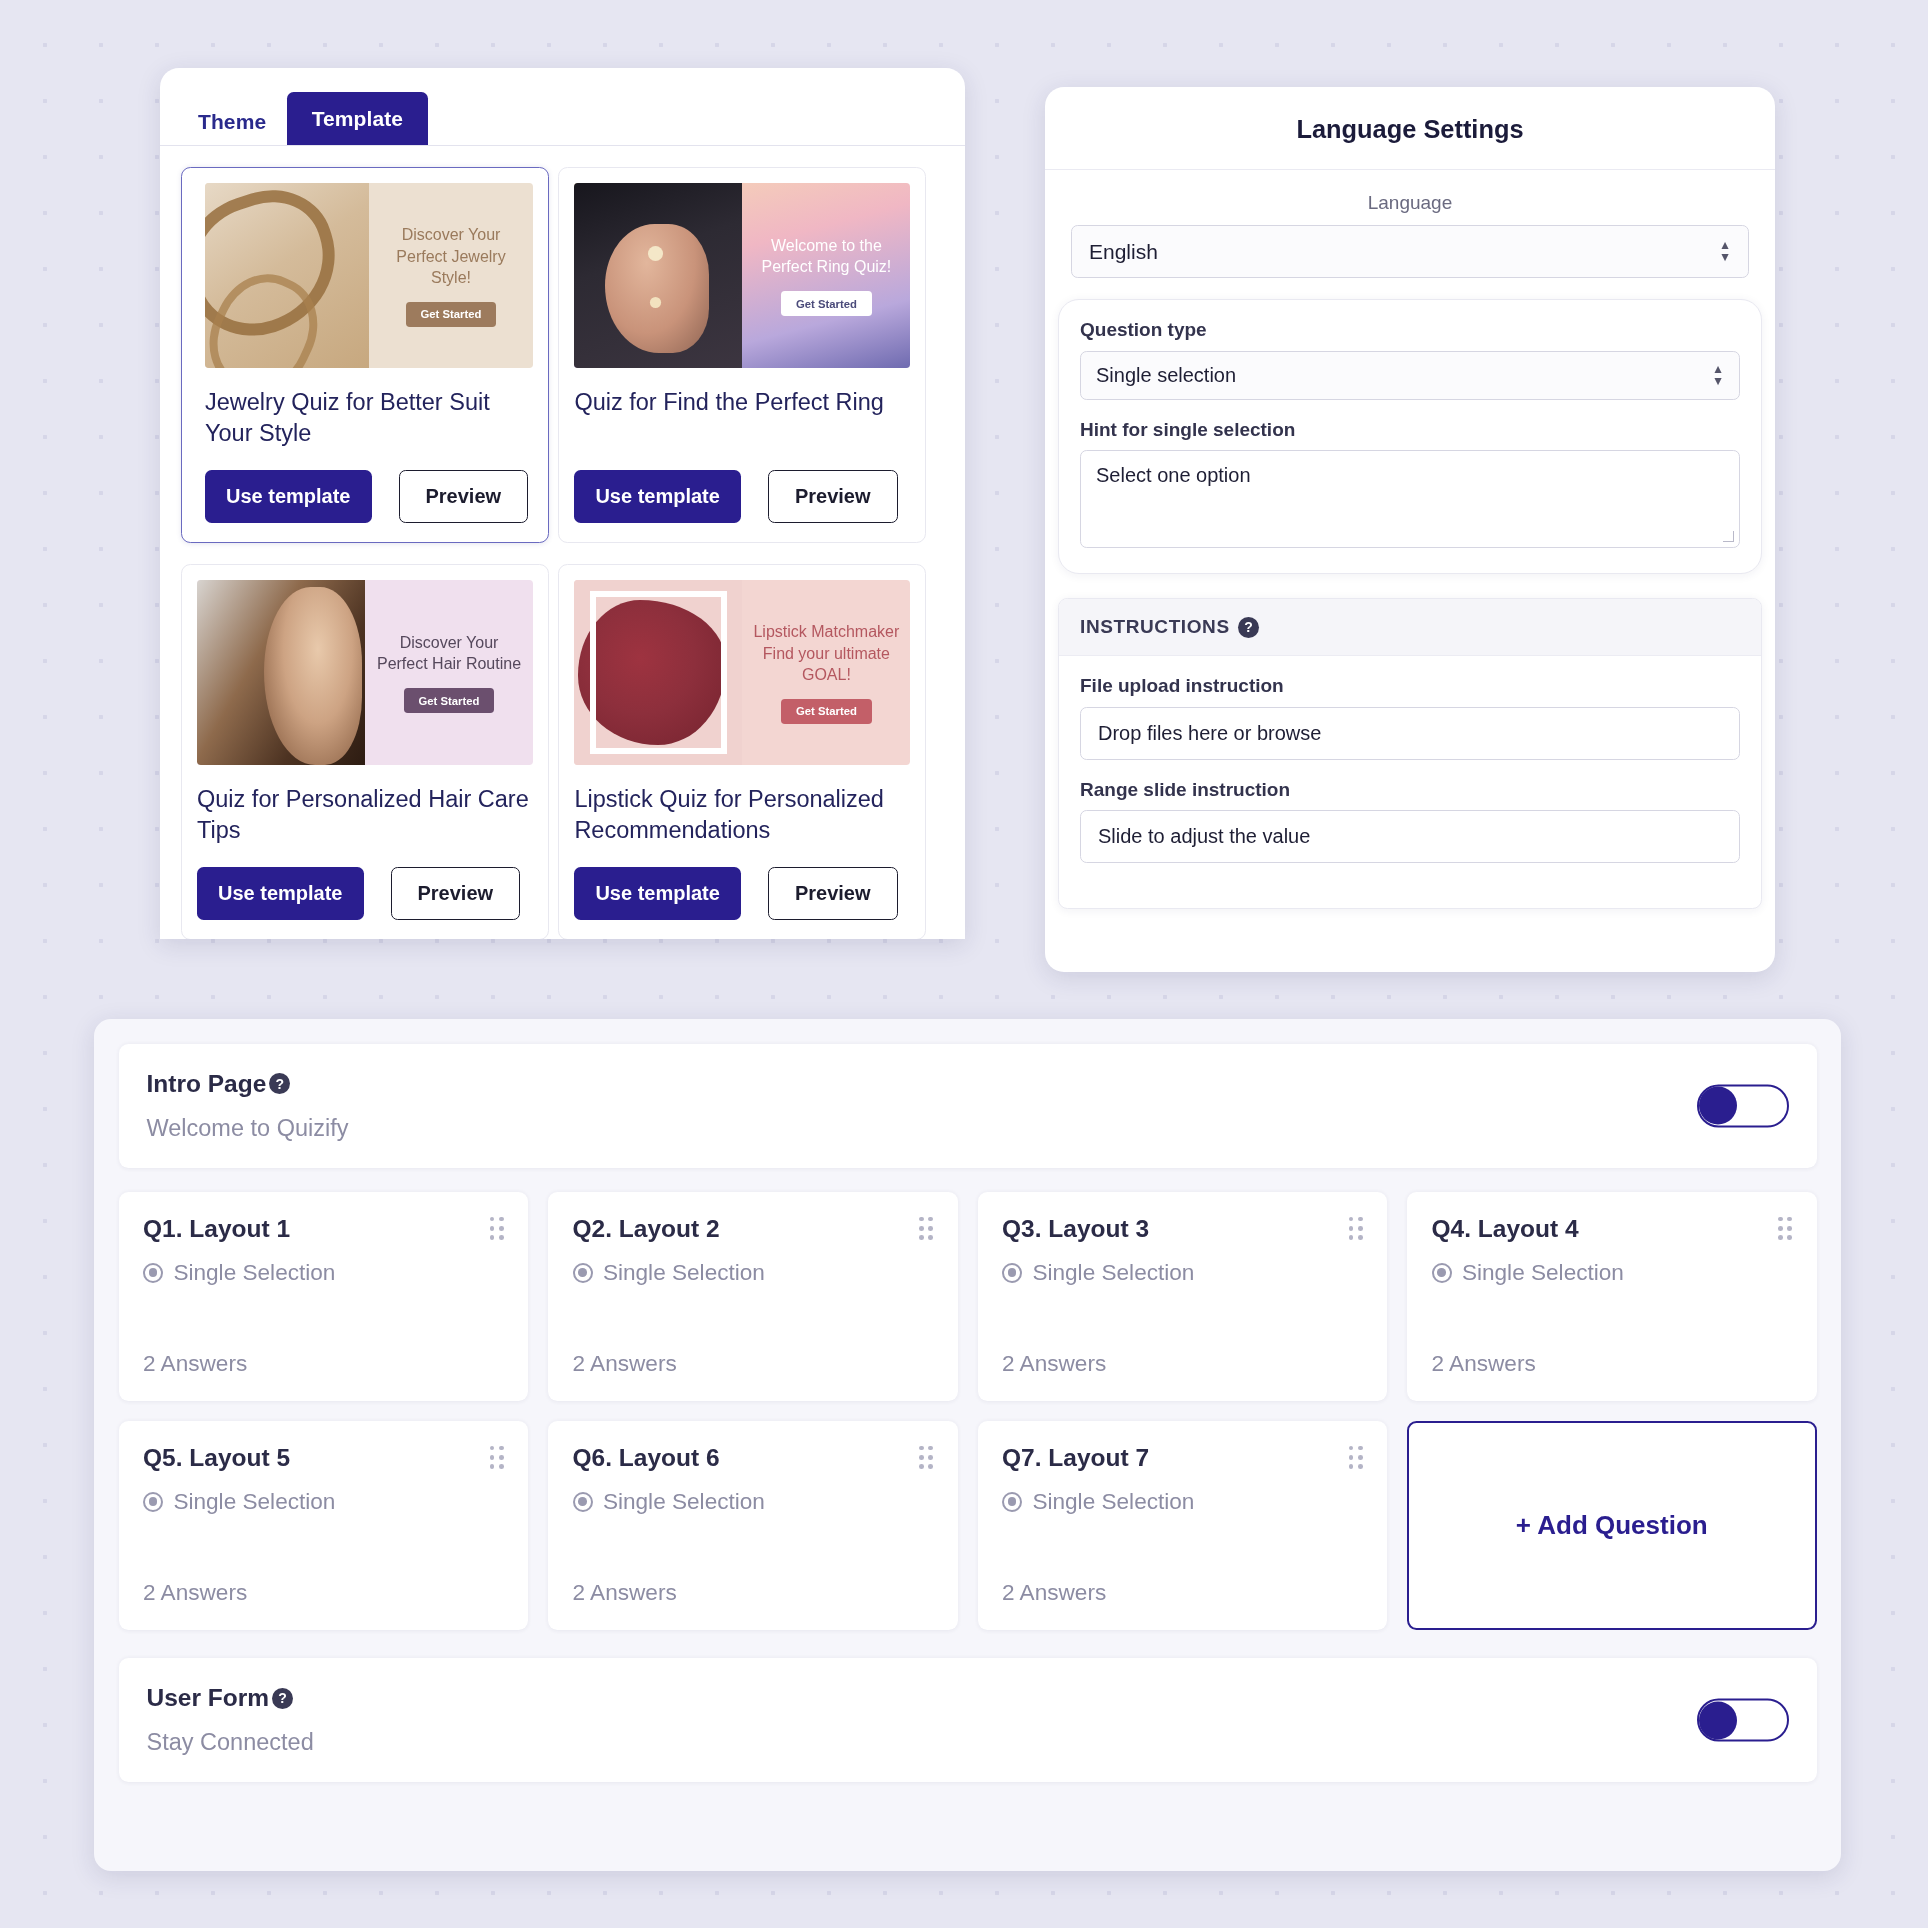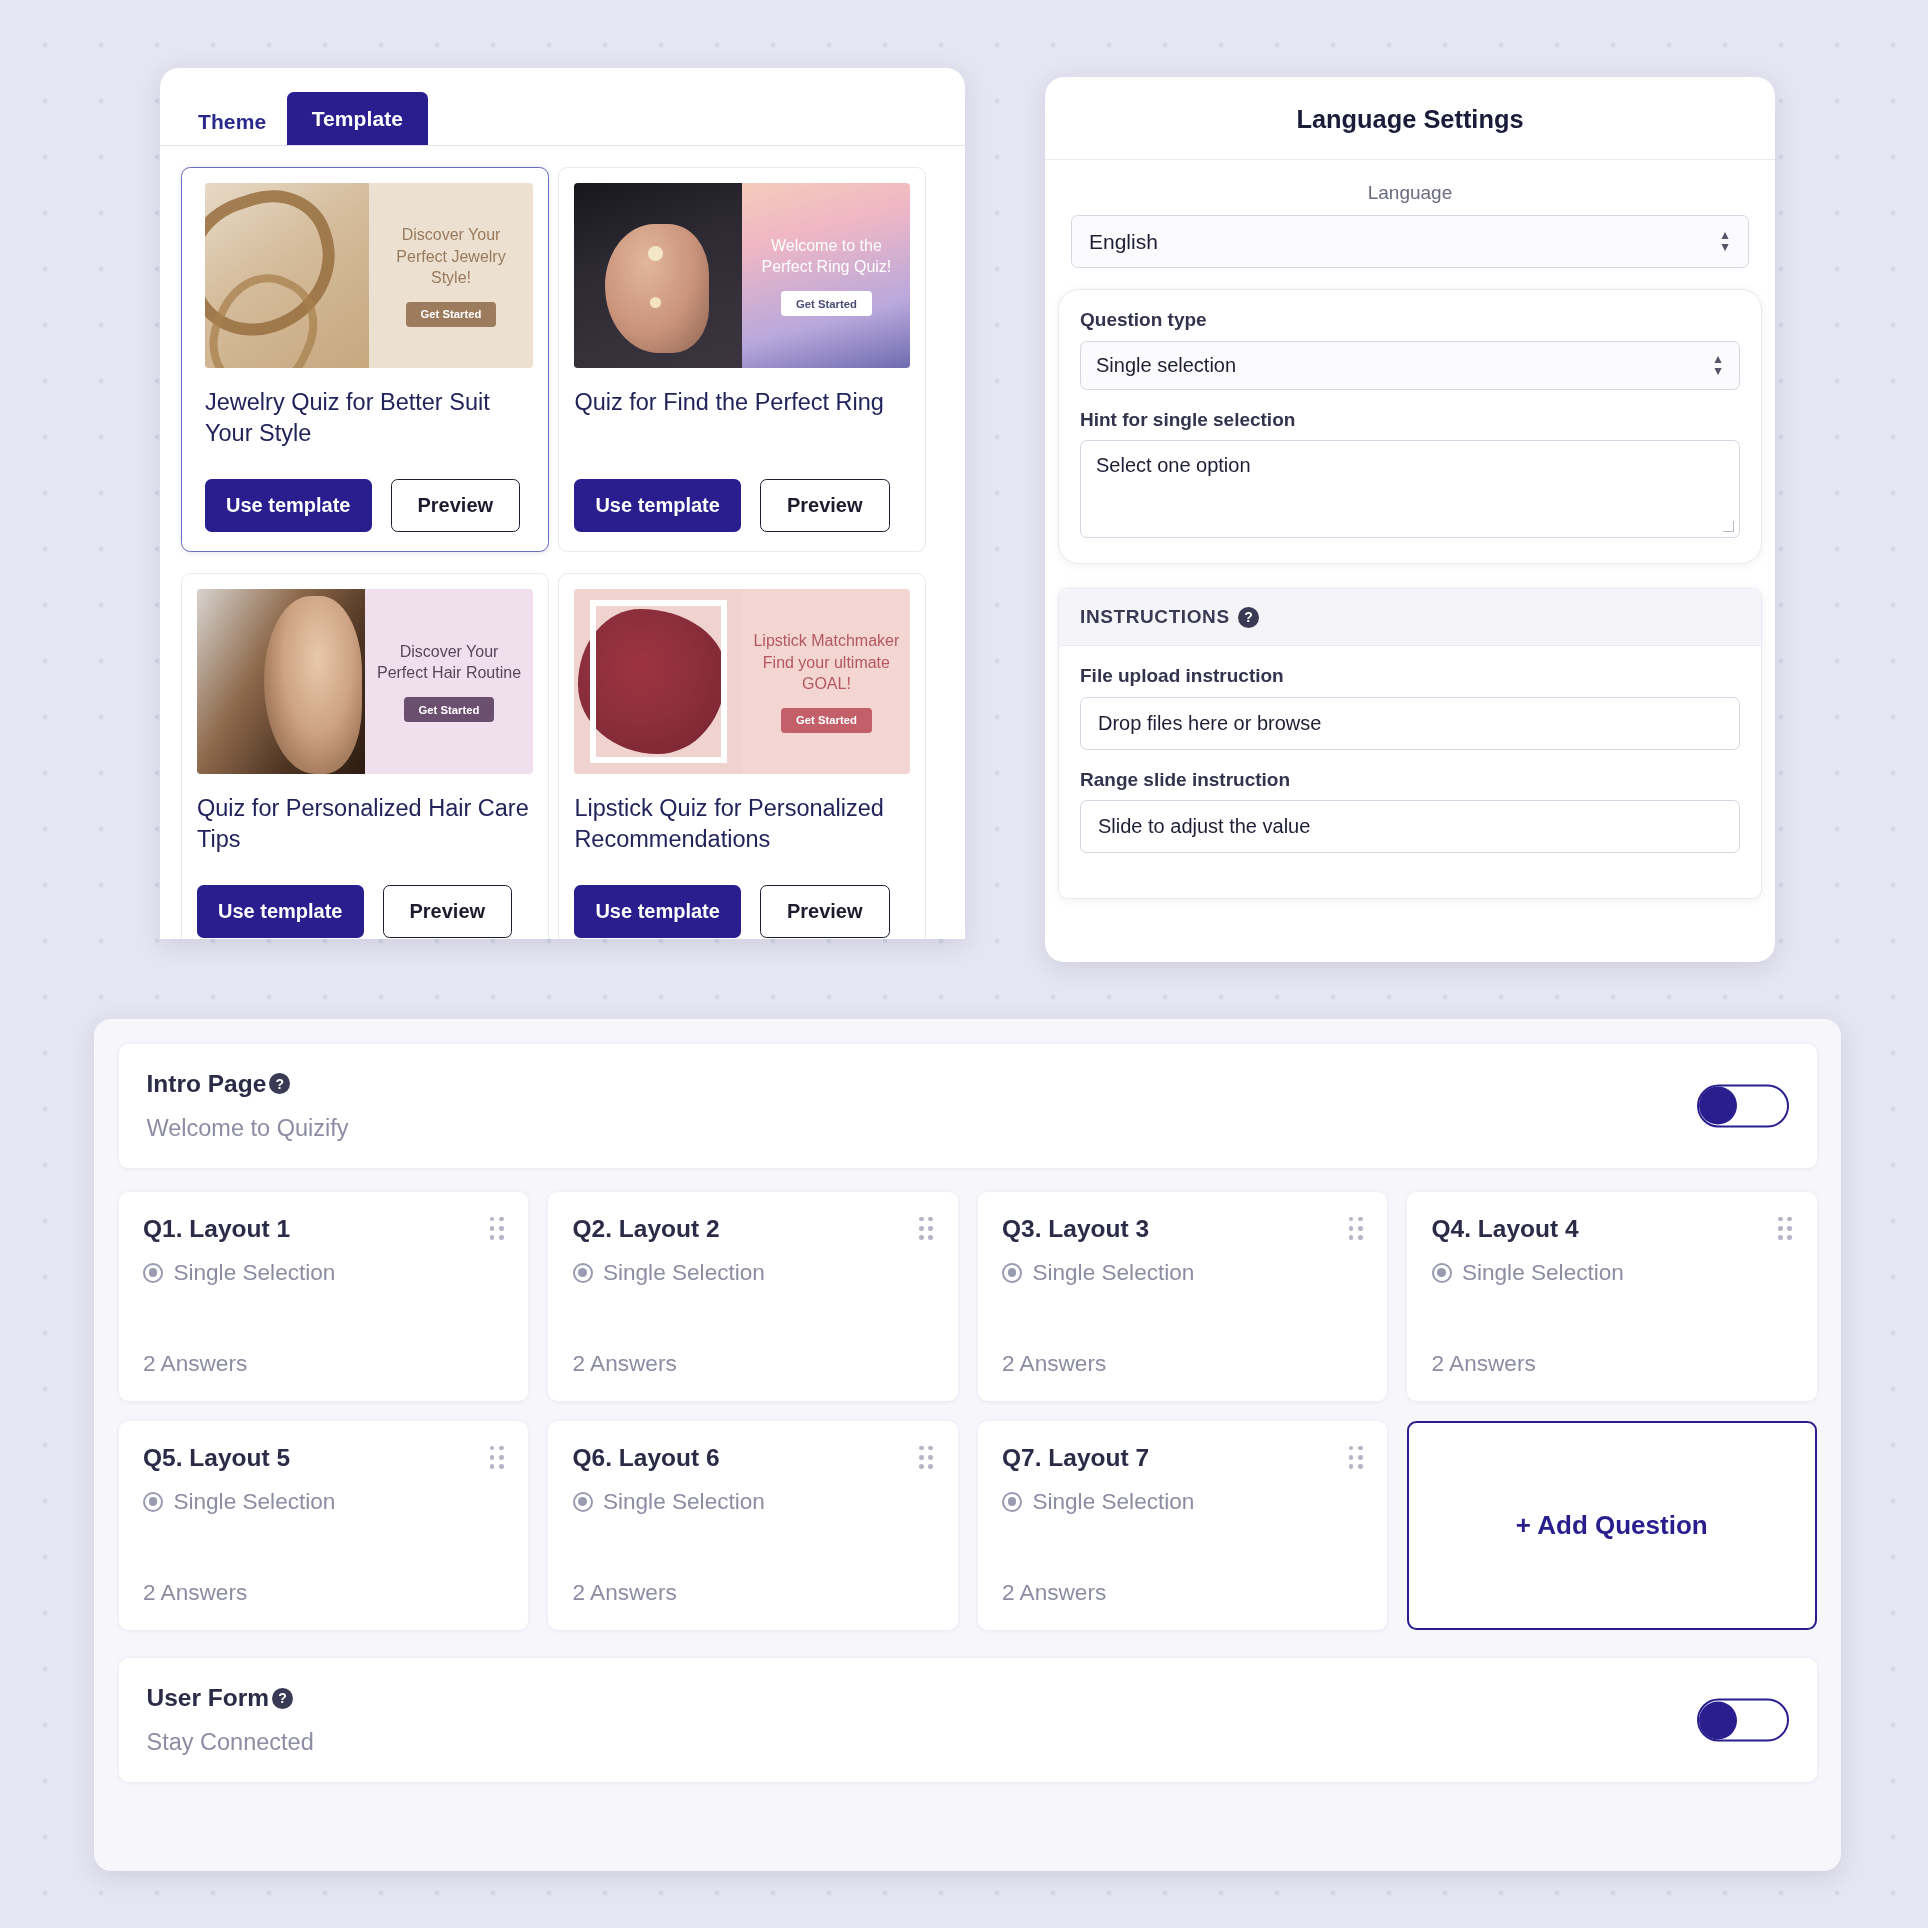--- a/index.html
+++ b/index.html
@@ -59,21 +59,21 @@
     align-items: center; justify-content: center; gap: 13px;
   }
   .thumb-title { font-size: 16px; line-height: 1.35; text-align: center; padding: 0 7.5px; }
   .thumb-btn {
     font-size: 11.3px; font-weight: bold; padding: 6.6px 15px; border-radius: 3.8px;
   }
   .tpl-name {
     font-size: 23.5px; color: #23235c; line-height: 1.32;
     margin: 19px 0 0 0; min-height: 62px; font-weight: 400;
   }
-  .tpl-actions { display: flex; gap: 19px; margin-top: 30px; }
+  .tpl-actions { display: flex; gap: 27px; margin-top: 21px; }
   .btn-use {
     background: #2a1e8f; color: #fff; font-size: 20px; font-weight: bold;
     border: none; border-radius: 6.6px; padding: 14px 21px; cursor: pointer;
   }
   .btn-preview {
     background: #fff; color: #1c1c2e; font-size: 20px; font-weight: bold;
     border: 1.5px solid #1c1c2e; border-radius: 6.6px; padding: 14px 26px; cursor: pointer;
   }
 
   
@@ -117,21 +117,21 @@
   }
   .art-lips .smear{
     position:absolute; left:2%; top:11%; width:88%; height:78%;
     background: radial-gradient(ellipse at 42% 40%, #9e3340 0%, #8d2f3c 45%, #7d2733 80%);
     border-radius: 42% 58% 46% 54% / 52% 44% 56% 48%;
     filter: blur(0.4px);
   }
 
   
   #language-panel {
-    left: 1045px; top: 77px; width: 730px; height: 885px;
+    left: 1045px; top: 87px; width: 730px; height: 885px;
     border-radius: 19px;
   }
   .lang-head {
     text-align: center; font-size: 25.4px; font-weight: bold; color: #1b1b3a;
     padding: 28px 0 24.5px 0; border-bottom: 0.9px solid #eaeaf2;
   }
   .lang-body { padding: 22.6px 26px 0 26px; }
   .fld-label { font-size: 19px; color: #6a6a80; margin-bottom: 11.3px; text-align: center; }
   .select-box {
     display: flex; align-items: center; justify-content: space-between;

